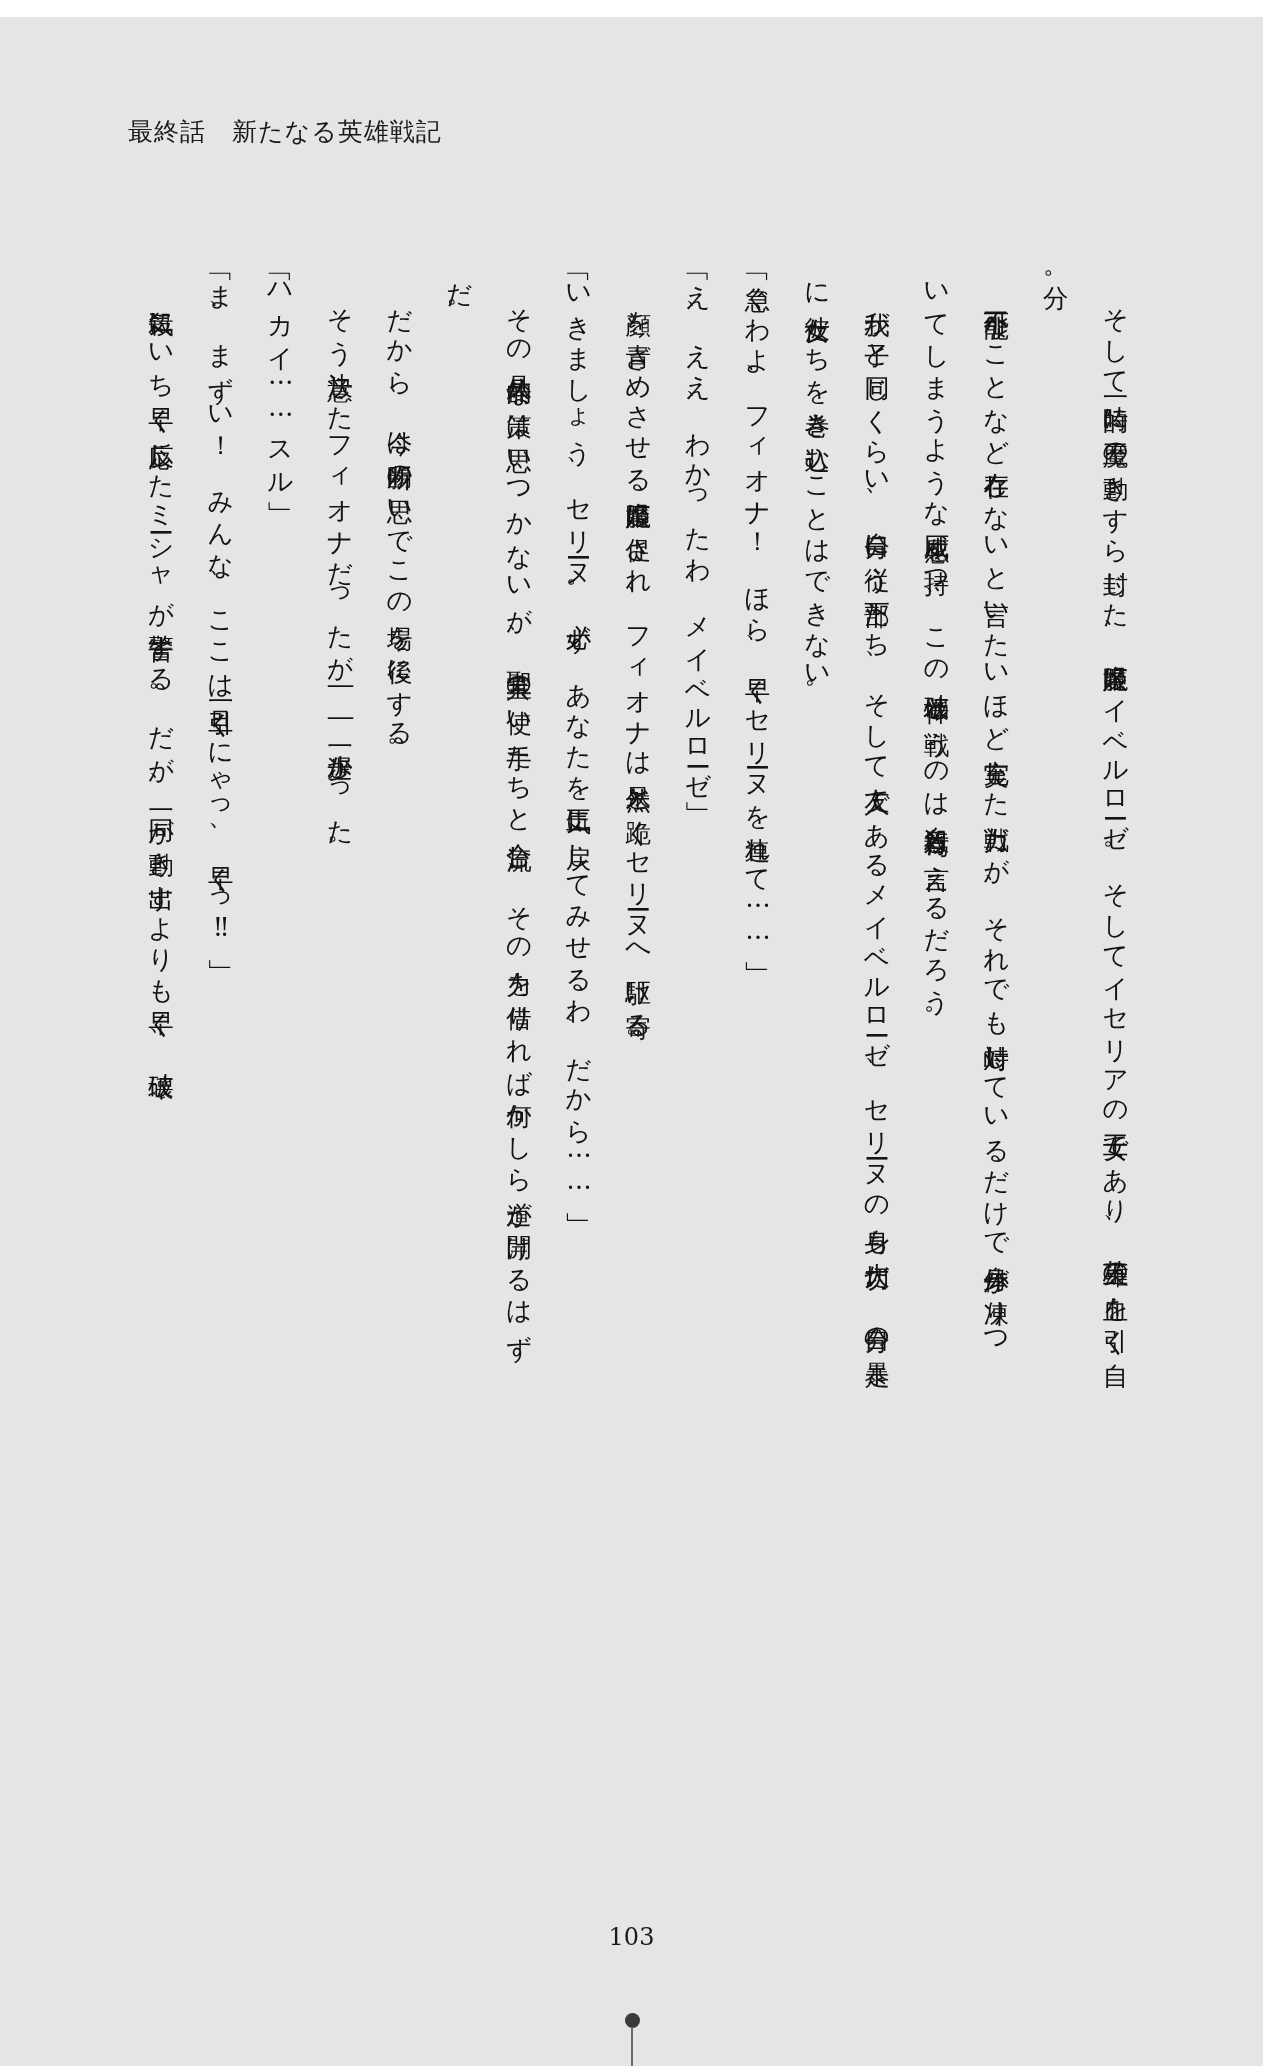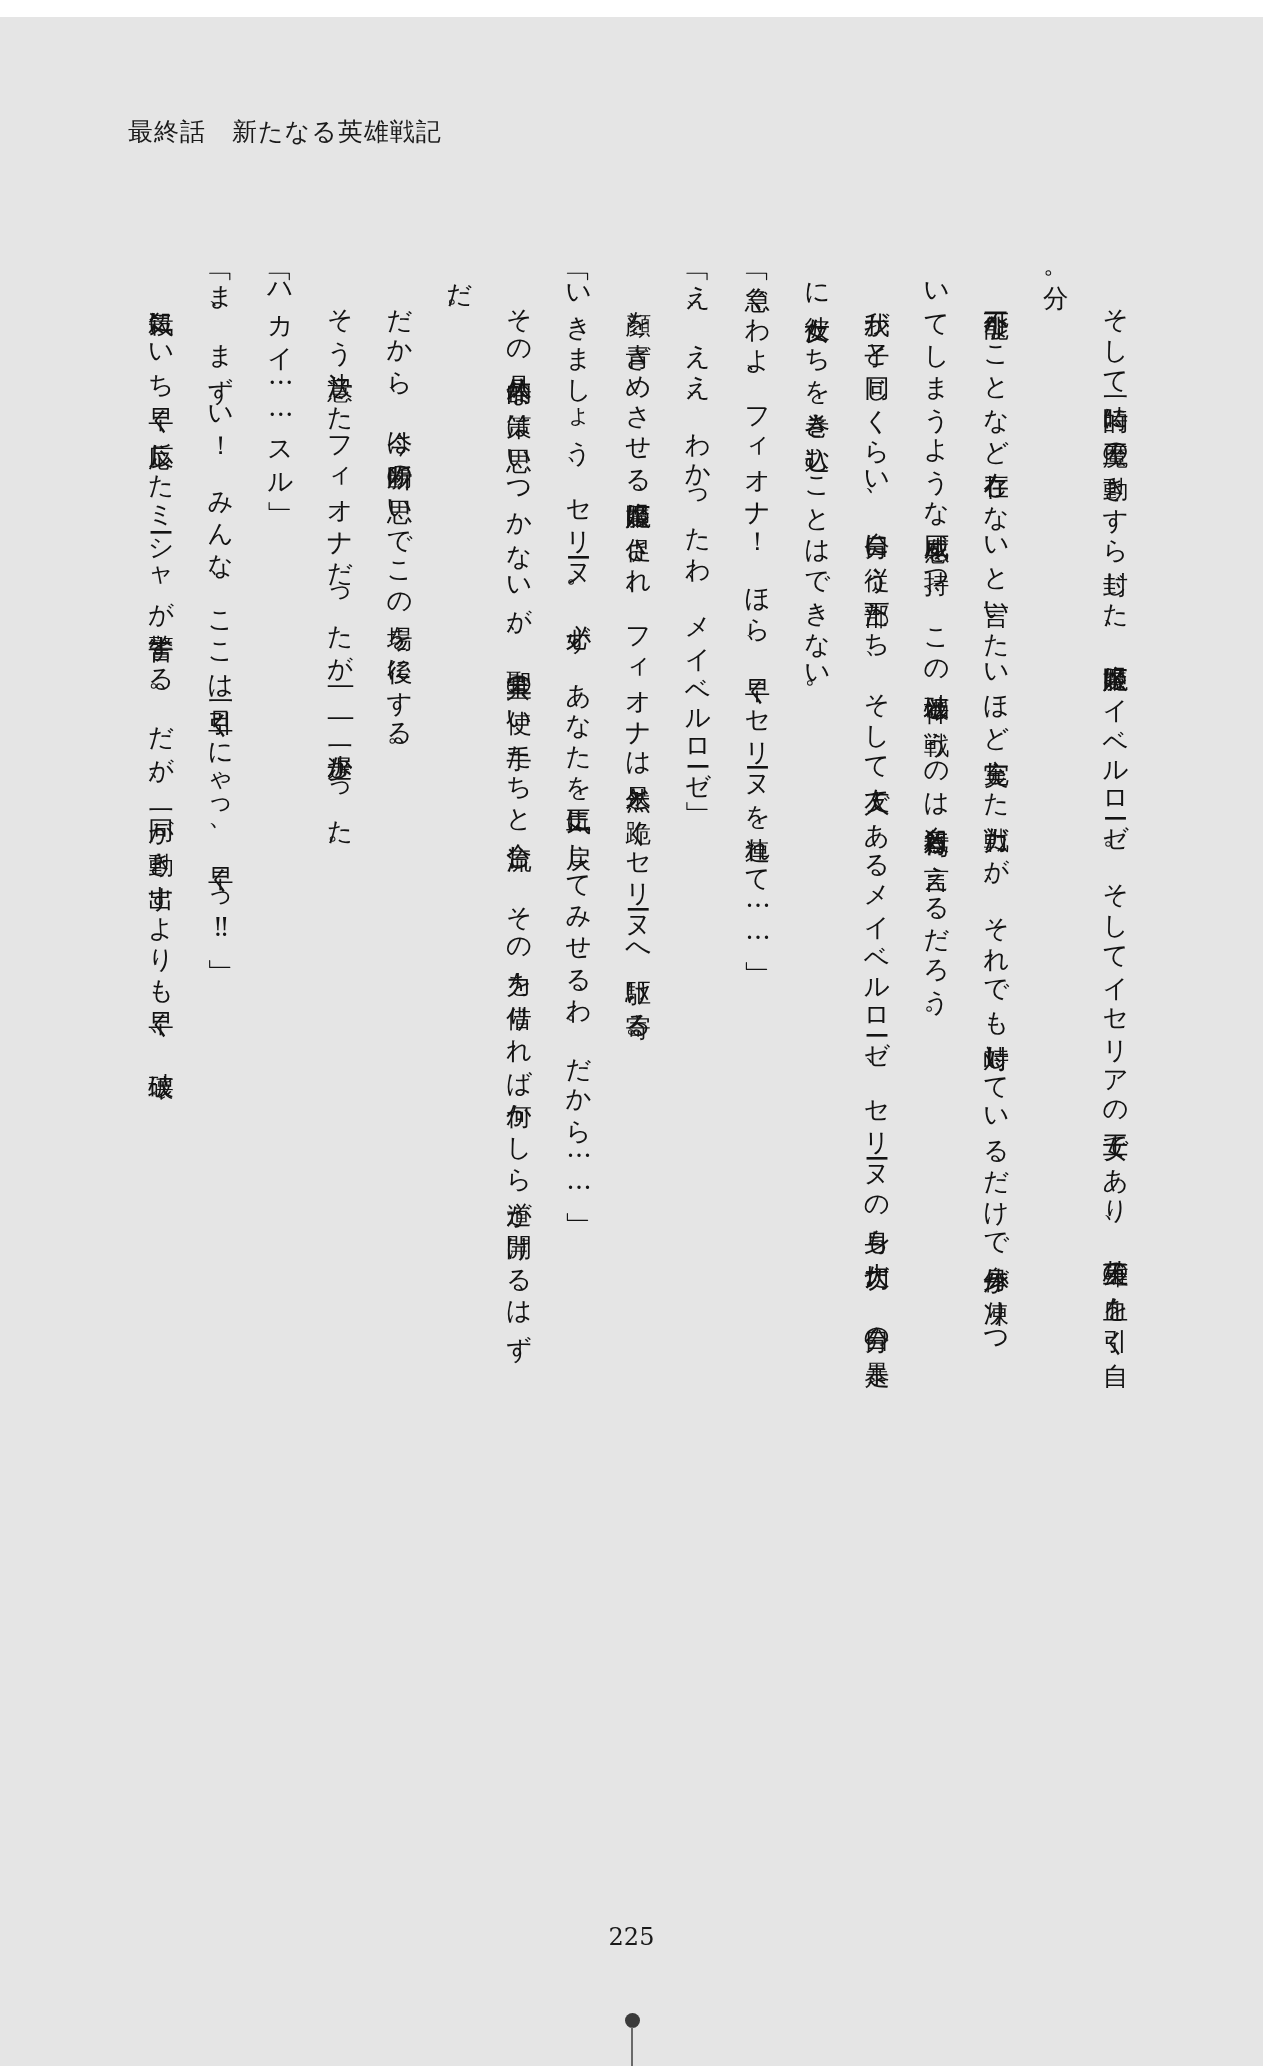--- a/index.html
+++ b/index.html
@@ -112,17 +112,17 @@
     <p class="indent">顔を青ざめさせる魔眼姫に促され、フィオナは呆然と跪くセリーヌへ駆け寄る。</p>
     <p>「いきましょう、セリーヌ。必ず、あなたを正気に戻してみせるわ。だから……」</p>
     <p class="indent">その具体的な策は思いつかないが、聖宝具の使い手たちと合流し、その力を借りれば何かしら道が開けるはずだ。</p>
     <p class="indent">だから、今は断腸の思いでこの場を後にする。</p>
     <p class="indent">そう決意したフィオナだったが――一歩遅かった。</p>
     <p>「ハカイ……スル」</p>
     <p>「ま、まずい！　みんな、ここは一旦引くにゃっ、早くっ‼」</p>
     <p class="indent">殺気にいち早く反応したミーシャが警告する。だが、一同が動き出すよりも早く、破壊</p>
   </div>
 
-  <div class="folio">225</div>
+  <div class="folio">103</div>
   <div class="binding-mark"></div>
   <div class="binding-line"></div>
 
 </div>
 
 </body></html>

